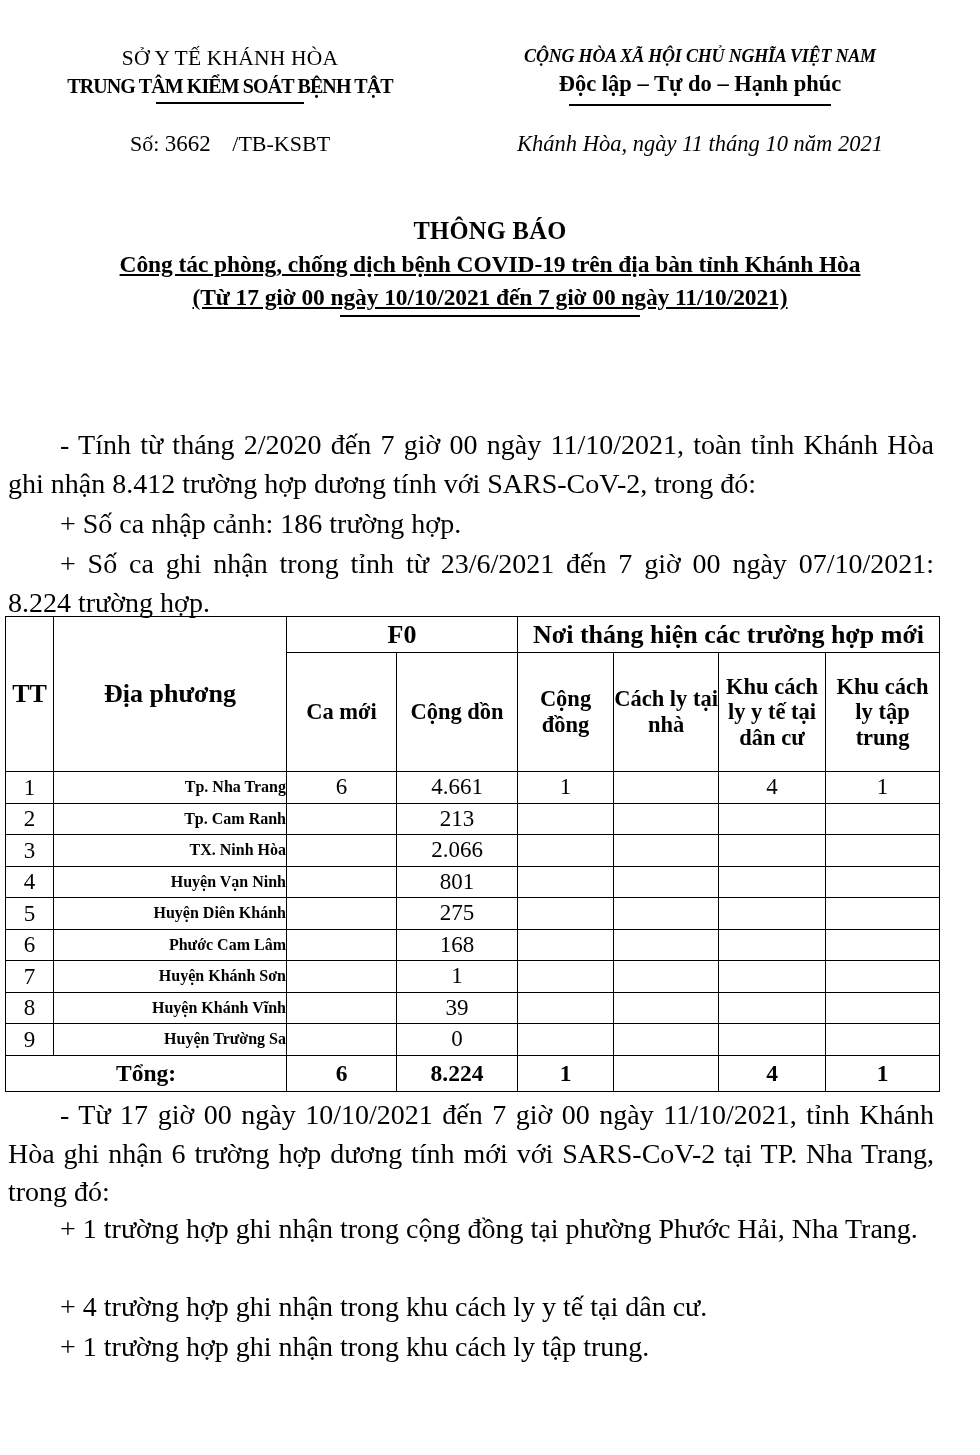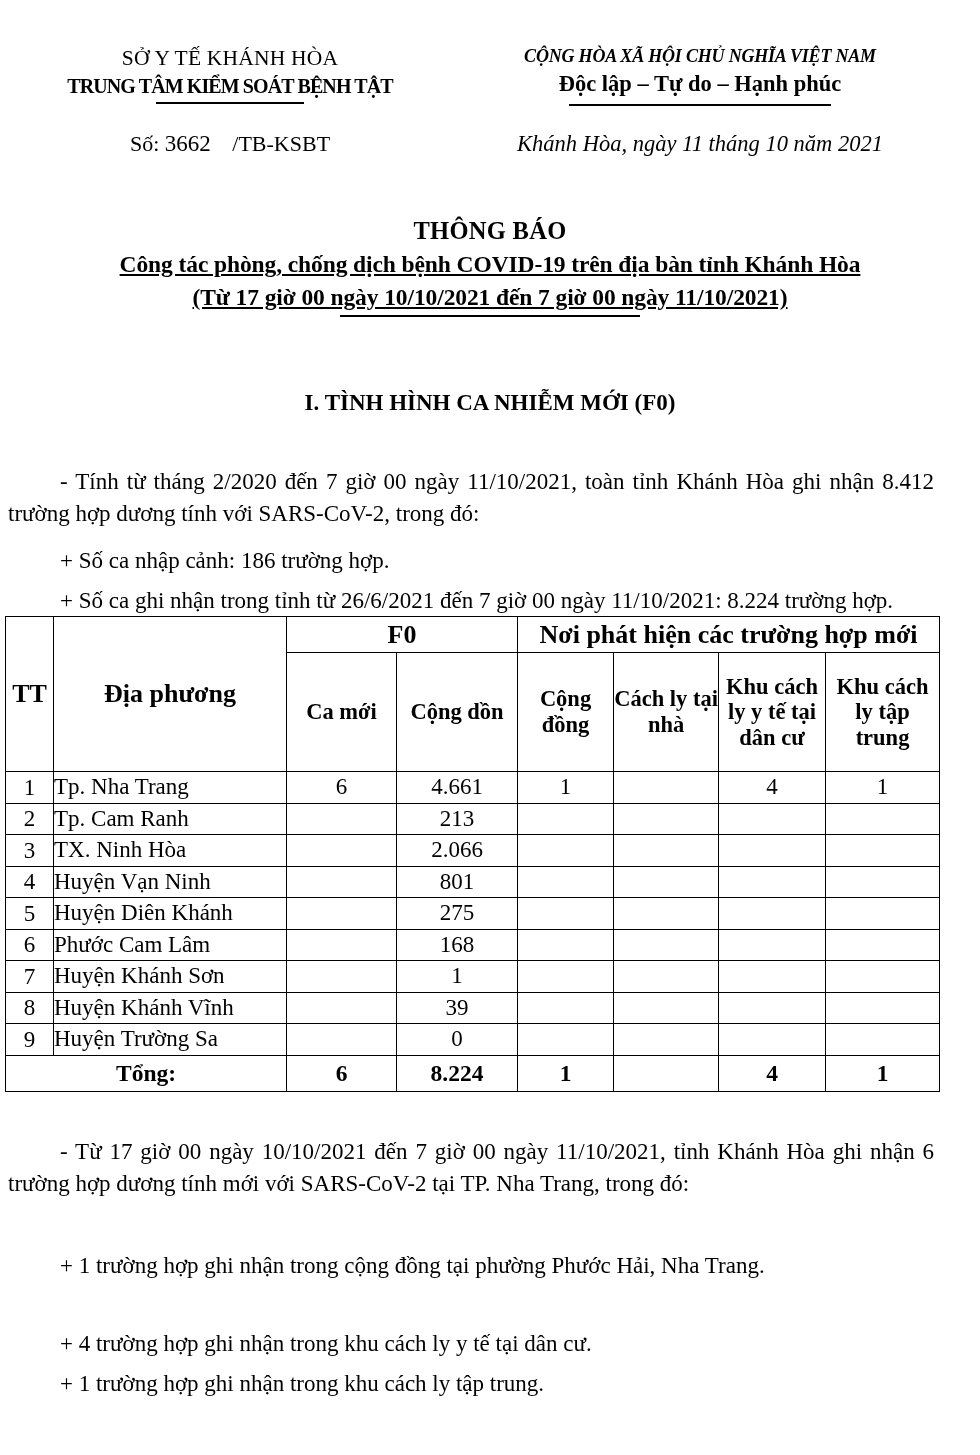--- a/index.html
+++ b/index.html
@@ -136,25 +136,24 @@
     text-align: center;
     font-size: 23px;
     font-weight: 700;
     letter-spacing: 0px;
   }
 
   .para {
     position: absolute;
     left: 8px;
     width: 926px;
-    font-size: 23px;
+    font-size: 28px;
     line-height: 1.38;
     text-align: justify;
     text-justify: inter-word;
-    margin-top: 40px;
   }
   .para .indent { display: inline-block; width: 52px; }
 
   #p-total    { top: 426px; }
   #p-entry    { top: 505px; }
   #p-inprov   { top: 545px; }
 
   #p-new      { top: 1096px; }
   #p-comm     { top: 1210px; }
   #p-res      { top: 1288px; }
@@ -195,24 +194,25 @@
 
   .hgroup-row th { height: 35px; font-size: 26px; margin-top: 45px; }
   .hsub-row th   { height: 118px; padding: 0 2px; }
 
   td.c-idx {
     text-align: center;
     font-size: 23px;
     line-height: 1.0;
   }
   td.c-place {
-    text-align: left;
+    text-align: right;
     padding-left: 9px;
-    font-size: 23px;
-    white-space: nowrap;
+    font-size: 16px;
+    white-space: nowrap;
+    font-weight: bold;
   }
   td.c-num {
     text-align: center;
     font-size: 23px;
   }
   tbody tr { height: 31.5px; }
 
   tr.total-row td {
     font-weight: 700;
     height: 35px;
@@ -254,46 +254,45 @@
 
   <div class="docdate">Khánh Hòa, ngày  11 tháng 10 năm 2021</div>
 
   <div class="title-block">
     <div class="title-main">THÔNG BÁO</div>
     <div class="title-sub">Công tác phòng, chống dịch bệnh COVID-19 trên địa bàn tỉnh Khánh Hòa</div>
     <div class="title-sub">(Từ 17 giờ 00 ngày 10/10/2021 đến 7 giờ 00 ngày 11/10/2021)</div>
     <div class="title-rule"></div>
   </div>
 
-  <div class="section-head">I. TÌNH HÌNH CA NHIỄM MỚI (F0)</div>
 
   <div class="para" id="p-total"><span class="indent"></span><span>- Tính từ tháng 2/2020 đến 7 giờ 00 ngày 11/10/2021, toàn tỉnh Khánh Hòa ghi nhận 8.412 trường hợp dương tính với SARS-CoV-2, trong đó:</span></div>
 
   <div class="para" id="p-entry"><span class="indent"></span><span>+ Số ca nhập cảnh: 186 trường hợp.</span></div>
 
-  <div class="para" id="p-inprov"><span class="indent"></span><span>+ Số ca ghi nhận trong tỉnh từ 26/6/2021 đến 7 giờ 00 ngày 11/10/2021: 8.224 trường hợp.</span></div>
+  <div class="para" id="p-inprov"><span class="indent"></span><span>+ Số ca ghi nhận trong tỉnh từ 23/6/2021 đến 7 giờ 00 ngày 07/10/2021: 8.224 trường hợp.</span></div>
 
   <div class="tbl-wrap">
     <table class="covid">
       <colgroup>
         <col style="width:48px">
           <col style="width:233px">
           <col style="width:110px">
           <col style="width:121px">
         <col style="width:96px">
           <col style="width:105px">
           <col style="width:107px">
           <col style="width:114px">
       </colgroup>
       <thead>
         <tr class="hgroup-row">
           <th class="h-tt" rowspan="2">TT</th>
           <th class="h-place" rowspan="2">Địa phương</th>
           <th colspan="2">F0</th>
-          <th colspan="4">Nơi phát hiện các trường hợp mới</th>
+          <th colspan="4">Nơi tháng hiện các trường hợp mới</th>
         </tr>
         <tr class="hsub-row">
           <th class="h-new">Ca mới</th>
           <th class="h-cum">Cộng dồn</th>
           <th class="h-comm">Cộng đồng</th>
           <th class="h-home">Cách ly tại nhà</th>
           <th class="h-res">Khu cách ly y tế tại dân cư</th>
           <th class="h-conc">Khu cách ly tập trung</th>
         </tr>
       </thead>

